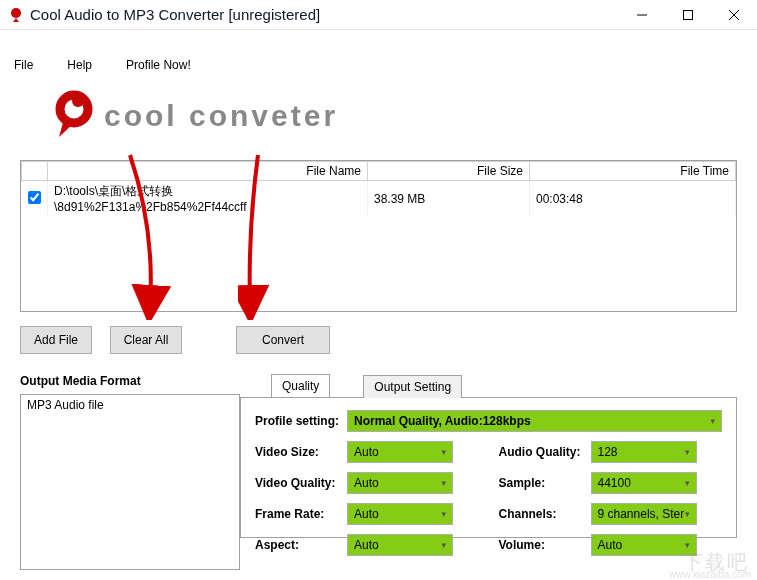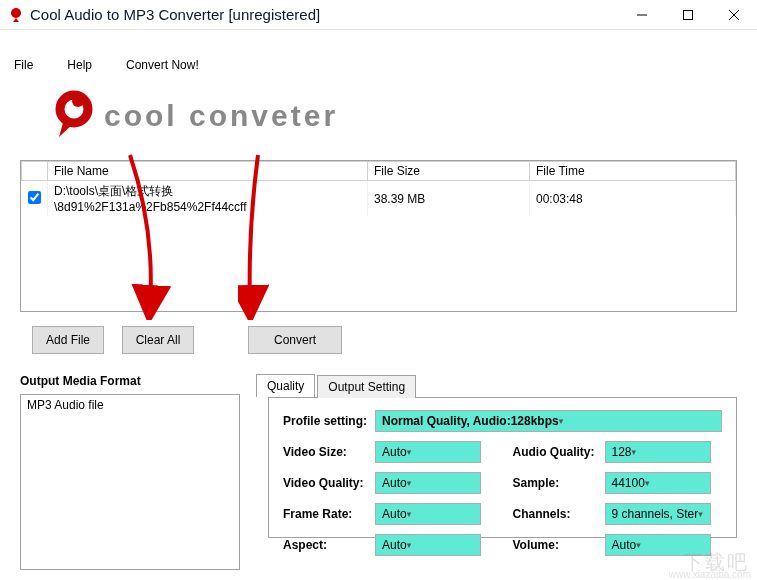--- a/index.html
+++ b/index.html
@@ -11,42 +11,42 @@
 .titlebar .wbtn { width: 46px; height: 30px; display: flex; align-items: center; justify-content: center; }
 .titlebar .wbtn svg { stroke: #000; }
 
 .menubar { height: 26px; display: flex; padding: 0 6px; gap: 18px; margin-top: 24px; }
 .menubar .mitem { padding: 4px 8px; cursor: default; }
 
 .logo-area { height: 72px; display: flex; align-items: center; padding-left: 44px; }
 
 .table-wrap { margin: 8px 20px 0 20px; border: 1px solid #a0a0a0; height: 152px; background: #fff; }
 .table-wrap table { width: 100%; border-collapse: collapse; }
-.table-wrap th { background: #fff; border: 1px solid #d0d0d0; text-align: left; font-weight: normal; padding: 2px 6px; height: 18px; }
+.table-wrap th { background: #fff; border: 1px solid #d0d0d0; text-align: right; font-weight: normal; padding: 2px 6px; height: 18px; }
 .table-wrap td { border-right: 1px solid #f0f0f0; padding: 2px 6px; height: 18px; }
 .table-wrap .chkcell { width: 26px; text-align: center; }
 
-.btn-row { margin: 14px 20px 0 32px; display: flex; align-items: flex-end; }
+.btn-row { margin: 14px 20px 0 20px; display: flex; align-items: flex-end; }
 .btn { width: 72px; height: 28px; border: 1px solid #adadad; background: #e1e1e1; display: inline-flex; align-items: center; justify-content: center; margin-right: 18px; cursor: default; }
 .btn.wide { width: 94px; }
 .purchase { margin-left: auto; color: #d40000; font-weight: bold; font-size: 14px; padding-right: 40px; }
 
-.lower { display: flex; margin: 20px 20px 0 20px; gap: 16px; }
+.lower { display: flex; margin: 20px 20px 0 20px; }
 .panel-label { font-weight: bold; margin-bottom: 6px; }
 .format-box { border: 1px solid #a0a0a0; width: 220px; height: 176px; }
 .format-box .sel-item { padding: 3px 6px; }
 .tabs-area { flex: 1; }
 .tabhead { display: flex; }
-.tab { border: 1px solid #a0a0a0; border-bottom: none; padding: 4px 10px; background: #fff; margin-right: 2px; }
+.tab { border: 1px solid #a0a0a0; border-bottom: none; padding: 4px 10px; background: #fff; margin-right: 2px; margin-left: 31px; }
 .tab.inactive { background: #f0f0f0; position: relative; top: 1px; }
-.tabbody { border: 1px solid #a0a0a0; padding: 12px 14px 24px 14px; height: 141px; margin-left: 12px; }
+.tabbody { border: 1px solid #a0a0a0; padding: 12px 14px 24px 14px; height: 141px; }
 .form-row { display: flex; align-items: center; margin-bottom: 9px; }
 .form-row .lbl { width: 92px; }
 .form-row .lbl.bold { font-weight: bold; }
-.sel { border: 1px solid #adadad; background: #5eead4; height: 22px; display: flex; align-items: center; justify-content: flex-start; padding: 0 6px; }
+.sel { border: 1px solid #adadad; background: #84cc16; height: 22px; display: flex; align-items: center; justify-content: space-between; padding: 0 6px; }
 .sel.wide { flex: 1; }
 .sel.narrow { width: 106px; }
 .sel .arrow { font-size: 9px; color: #555; }
 .col2 { display: flex; gap: 20px; }
 .col2 > div { flex: 1; display: flex; align-items: center; }
 .col2 .lbl2 { width: 92px; font-weight: bold; }
 
 .annot-arrow { position: absolute; pointer-events: none; }
 
 .watermark { position: absolute; right: 8px; bottom: 4px; opacity: 0.25; font-size: 20px; color: #888; font-family: "SimSun"; letter-spacing: 2px; }
@@ -77,21 +77,21 @@
       <svg width="10" height="10">
         <line x1="0" y1="0" x2="10" y2="10" stroke-width="1"></line>
         <line x1="10" y1="0" x2="0" y2="10" stroke-width="1"></line>
       </svg>
     </div>
 </div>
 
 <div class="menubar">
   <div class="mitem">File</div>
   <div class="mitem">Help</div>
-  <div class="mitem">Convert Now!</div>
+  <div class="mitem">Profile Now!</div>
 </div>
 
 <div class="logo-area">
   <svg width="54" height="54">
     <circle cx="30" cy="20" r="14" fill="none" stroke="#c40606" stroke-width="9"></circle>
     <circle cx="34" cy="12" r="6" fill="#c40606"></circle>
     <path d="M20 30 L15 48 L30 34 Z" fill="#c40606"></path>
   </svg>
   <span style="font-size:30px; font-weight:bold; letter-spacing:3px; color:#888; font-family:Arial; text-transform:lowercase; margin-left:6px;">cool conveter</span>
 </div>

